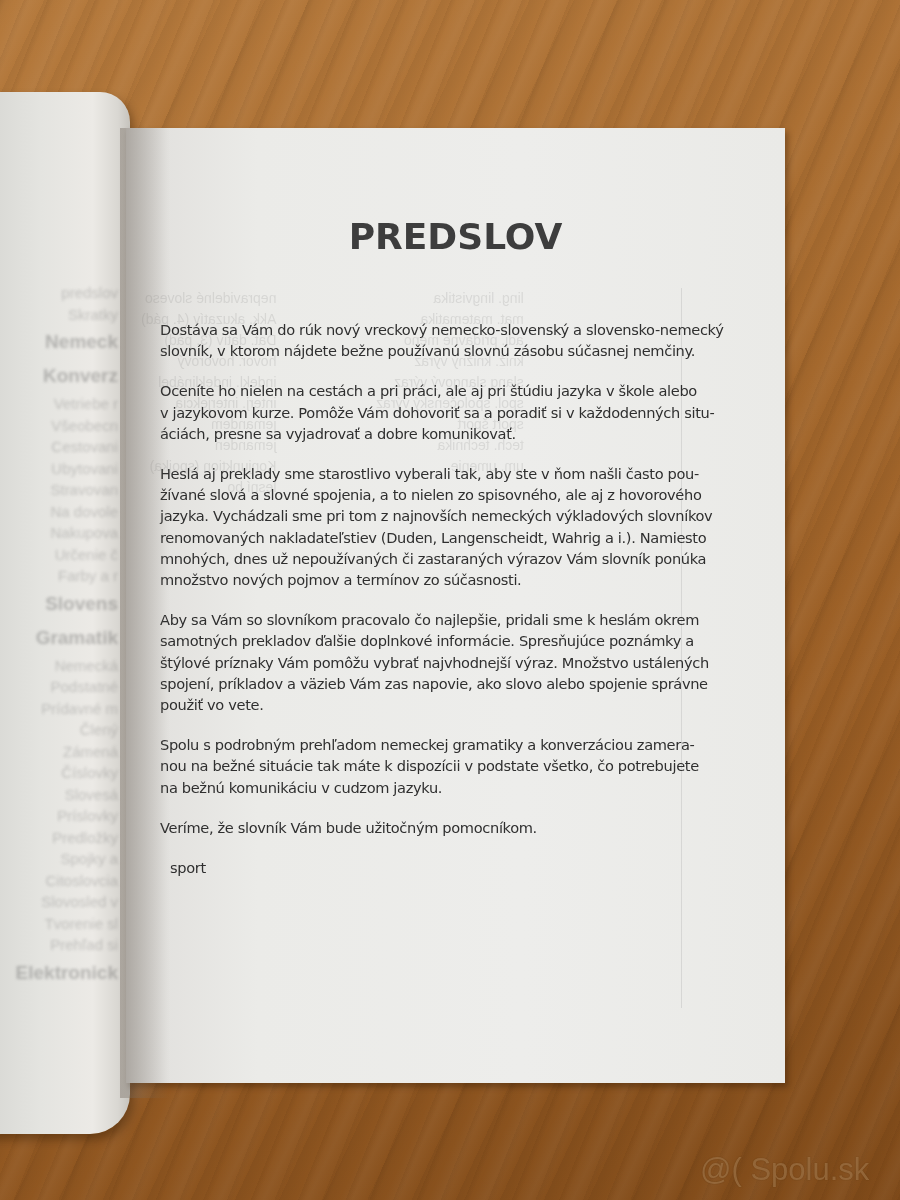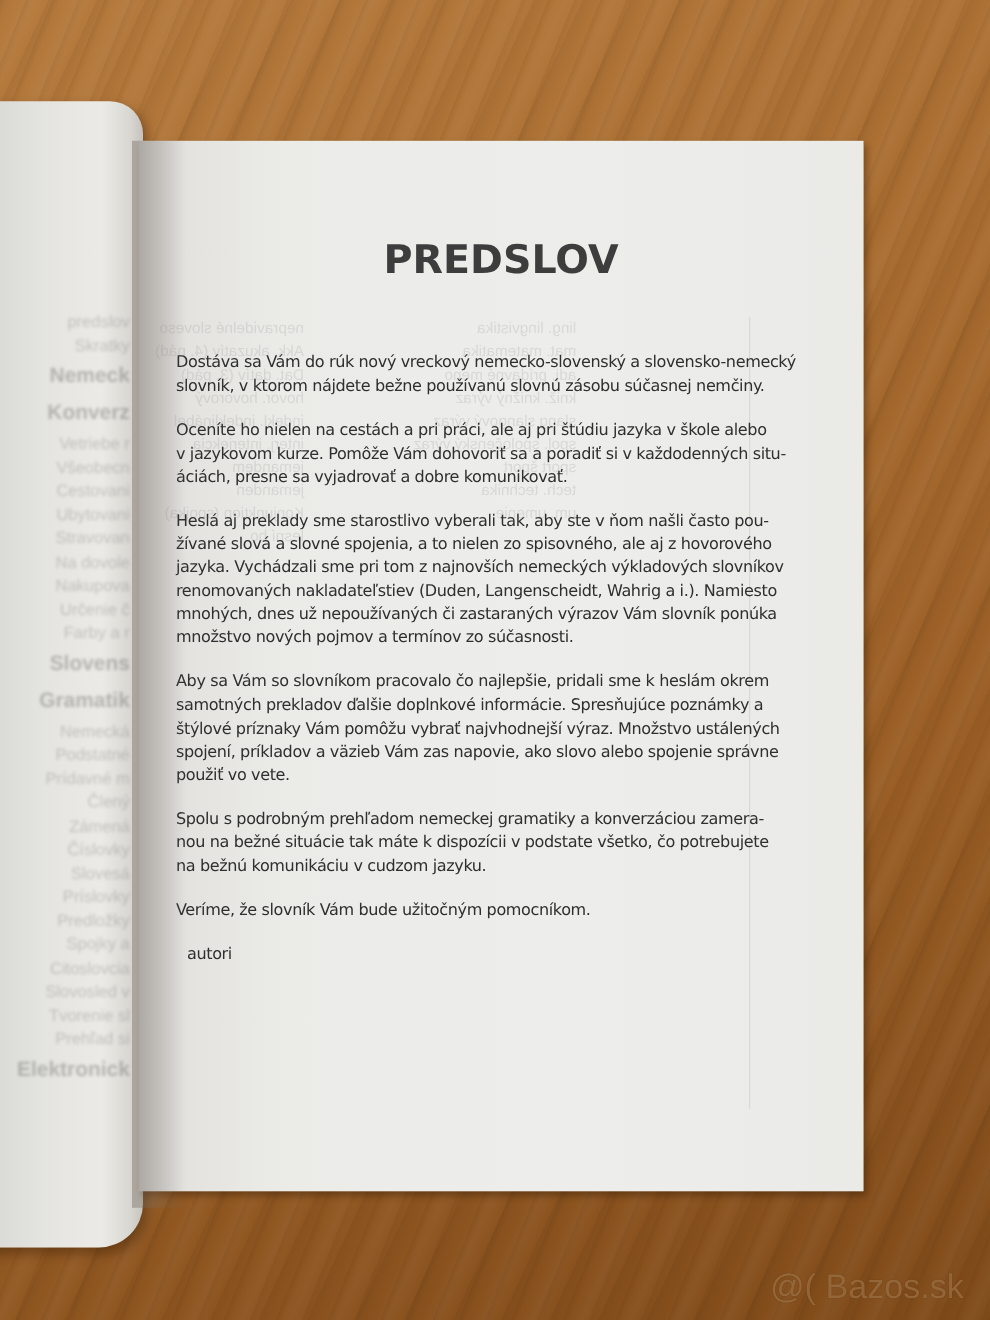--- a/index.html
+++ b/index.html
@@ -205,17 +205,17 @@
         <span class="line">použiť vo vete.</span>
       </p>
       <p class="paragraph">
         <span class="line">Spolu s podrobným prehľadom nemeckej gramatiky a konverzáciou zamera-</span>
         <span class="line">nou na bežné situácie tak máte k dispozícii v podstate všetko, čo potrebujete</span>
         <span class="line">na bežnú komunikáciu v cudzom jazyku.</span>
       </p>
       <p class="paragraph">
         <span class="line">Veríme, že slovník Vám bude užitočným pomocníkom.</span>
       </p>
-      <div class="signature">autori</div>
+      <div class="signature">sport</div>
     </div>
 </div>
 
-<div class="watermark">@( Bazos.sk</div>
+<div class="watermark">@( Spolu.sk</div>
 
 </body></html>

